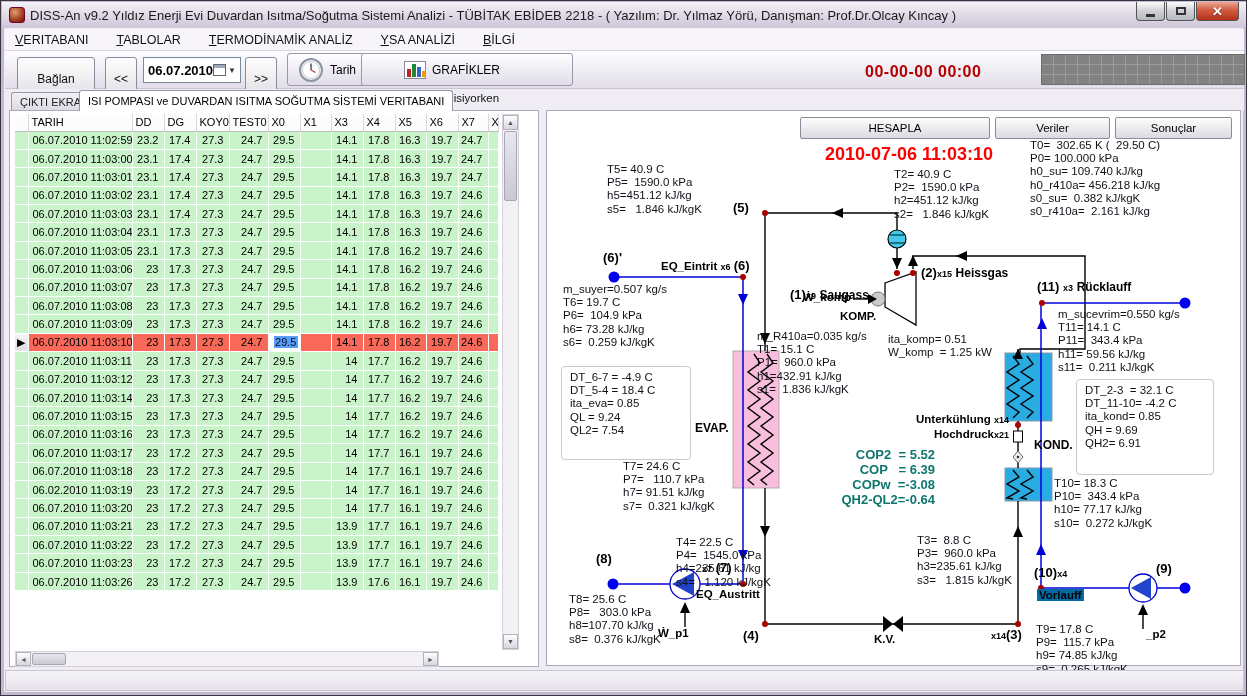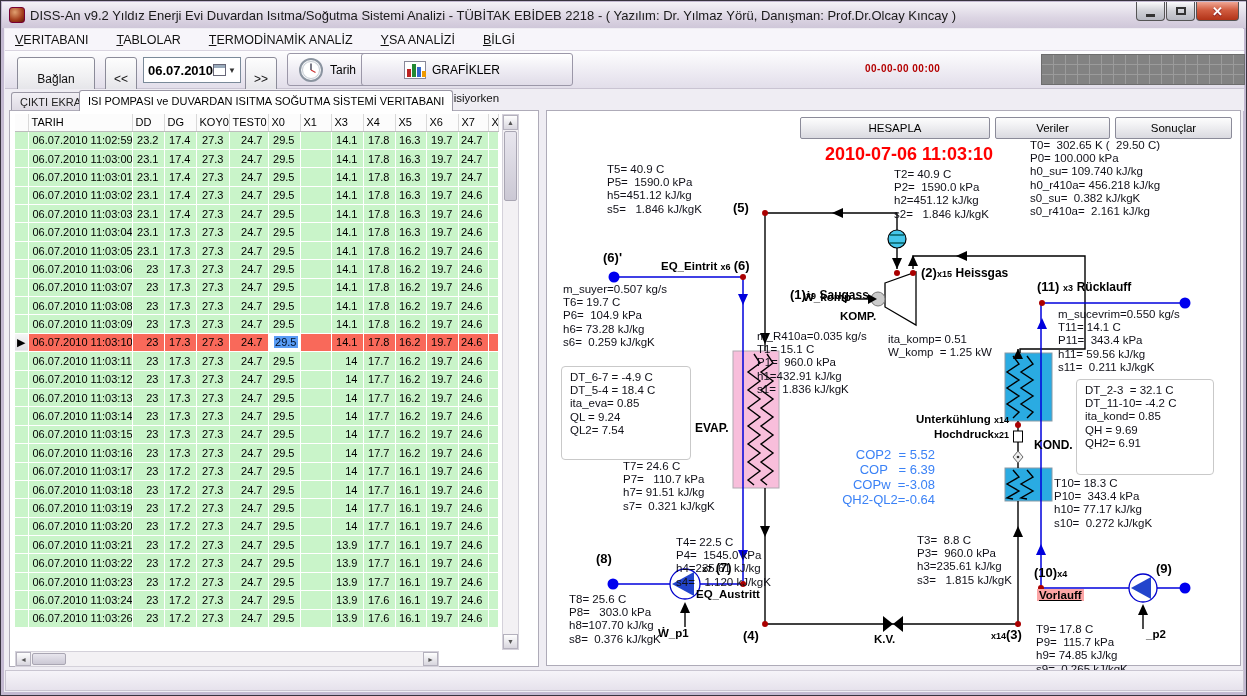--- a/index.html
+++ b/index.html
@@ -30,21 +30,21 @@
     background:linear-gradient(#fdfdfd,#f0f0f2 45%,#dcdce2); font-size:12px; color:#111;
     display:flex; align-items:center; justify-content:center; }
   .datefield { position:absolute; left:138px; top:6px; width:98px; height:26px; background:#fff;
     border:1px solid #7a8a99; display:flex; align-items:center; padding:0 4px; }
   .datefield .dval { font-size:13px; font-weight:bold; flex:1; }
   .cal-ico { width:13px; height:12px; border:1px solid #667; background:
      linear-gradient(#9ab 0 3px, #fff 3px), repeating-linear-gradient(90deg,#99a 0 1px,transparent 1px 4px); margin-right:2px; }
   .drop-arrow { font-size:8px; color:#333; }
   .group-btn { position:absolute; top:2px; height:33px; border:1px solid #9b97a8; border-radius:3px;
     background:linear-gradient(#ffffff,#efedf4 50%,#e0dce8); display:flex; align-items:center; gap:6px; padding:0 10px; font-size:12px; }
-  .led { position:absolute; left:860px; top:12px; font-size:10px; font-weight:bold; color:#b40000; letter-spacing:.5px; }
+  .led { position:absolute; left:860px; top:12px; font-size:16px; font-weight:bold; color:#b40000; letter-spacing:.5px; }
   .gridpanel { position:absolute; left:1036px; top:3px; width:204px; height:31px; background:#828282;
     border:1px solid #6d6d6d;
     background-image:repeating-linear-gradient(90deg,transparent 0 11px,#9b9b9b 11px 12px),
                      repeating-linear-gradient(0deg,transparent 0 9px,#9b9b9b 9px 10px); }
   .chart-ico { width:22px; height:18px; border:1px solid #889; background:#fff; position:relative; }
   .chart-ico i { position:absolute; bottom:1px; width:4px; }
   
   .tabrow { position:absolute; left:4px; top:88px; width:1239px; height:22px; background:#efedf3; }
   .tab { position:absolute; border:1px solid #9a97a5; border-bottom:none; border-radius:3px 3px 0 0;
     font-size:11px; display:flex; align-items:center; justify-content:center; padding:0 8px; }
@@ -77,26 +77,26 @@
     font-size:7px; display:flex; align-items:center; justify-content:center; }
   .sb-thumb { position:absolute; background:linear-gradient(#e8e6ee,#cbc8d4); border:1px solid #a9a6b3; border-radius:2px; }
   
   .diagram { position:absolute; left:545px; top:109px; width:695px; height:556px; background:#fff; border:1px solid #aeabb8; }
   .dbtn { position:absolute; height:22px; border:1px solid #8b8b99; border-radius:2px;
     background:linear-gradient(#fdfdfd,#eeeef1 45%,#dadae0); font-size:11.5px; display:flex; align-items:center; justify-content:center; }
   .dt-red { position:absolute; left:278px; top:33px; font-size:18px; font-weight:bold; color:#f00; white-space:nowrap; }
   .tb { position:absolute; white-space:pre; font-size:11.5px; line-height:13.2px; color:#101018; }
   .tb.boxed { border:1px solid #c9c9c9; border-radius:4px; padding:4px 8px; background:#fff; }
   .cop { position:absolute; left:238px; top:336px; width:150px; white-space:pre; text-align:right;
-    font-size:13px; line-height:15px; font-weight:normal; color:#3b82f6; }
+    font-size:13px; line-height:15px; font-weight:bold; color:#0f766e; }
   .nl { position:absolute; font-weight:bold; font-size:13px; color:#000; white-space:nowrap; }
   .nl .sub { font-size:9px; }
   .nl .word { font-size:12px; }
   .nl.sm { font-size:11.5px; }
-  .vorlauff { background:#fca5a5; padding:0 2px;text-decoration:underline; }
+  .vorlauff { background:#0369a1; padding:0 2px; }
   svg.wires { position:absolute; left:0; top:0; }
   .statusbar { position:absolute; left:4px; top:669px; width:1239px; height:21px;
     background:linear-gradient(#f6f4f9,#e6e2ec); border:1px solid #c9c5d1; }
 </style>
 </head>
 <body>
 
 <div class="window">
 
   <div class="titlebar">
@@ -419,205 +419,173 @@
             <td class="c-num"></td>
             <td class="c-num">14</td>
             <td class="c-num">17.7</td>
             <td class="c-num">16.2</td>
             <td class="c-num">19.7</td>
             <td class="c-num">24.6</td>
             <td class="c-num"></td>
           </tr>
           <tr>
             <td class="rowsel"></td>
-            <td class="c-date">06.07.2010 11:03:13</td>
+            <td class="c-date">06.07.2010 11:03:14</td>
             <td class="c-num">23</td>
             <td class="c-num">17.3</td>
             <td class="c-num">27.3</td>
             <td class="c-num">24.7</td>
             <td class="c-num">29.5</td>
             <td class="c-num"></td>
             <td class="c-num">14</td>
             <td class="c-num">17.7</td>
             <td class="c-num">16.2</td>
             <td class="c-num">19.7</td>
             <td class="c-num">24.6</td>
             <td class="c-num"></td>
           </tr>
           <tr>
             <td class="rowsel"></td>
-            <td class="c-date">06.07.2010 11:03:14</td>
+            <td class="c-date">06.07.2010 11:03:15</td>
             <td class="c-num">23</td>
             <td class="c-num">17.3</td>
             <td class="c-num">27.3</td>
             <td class="c-num">24.7</td>
             <td class="c-num">29.5</td>
             <td class="c-num"></td>
             <td class="c-num">14</td>
             <td class="c-num">17.7</td>
             <td class="c-num">16.2</td>
             <td class="c-num">19.7</td>
             <td class="c-num">24.6</td>
             <td class="c-num"></td>
           </tr>
           <tr>
             <td class="rowsel"></td>
-            <td class="c-date">06.07.2010 11:03:15</td>
+            <td class="c-date">06.07.2010 11:03:16</td>
             <td class="c-num">23</td>
             <td class="c-num">17.3</td>
             <td class="c-num">27.3</td>
             <td class="c-num">24.7</td>
             <td class="c-num">29.5</td>
             <td class="c-num"></td>
             <td class="c-num">14</td>
             <td class="c-num">17.7</td>
             <td class="c-num">16.2</td>
             <td class="c-num">19.7</td>
             <td class="c-num">24.6</td>
             <td class="c-num"></td>
           </tr>
           <tr>
             <td class="rowsel"></td>
-            <td class="c-date">06.07.2010 11:03:16</td>
-            <td class="c-num">23</td>
-            <td class="c-num">17.3</td>
+            <td class="c-date">06.07.2010 11:03:17</td>
+            <td class="c-num">23</td>
+            <td class="c-num">17.2</td>
             <td class="c-num">27.3</td>
             <td class="c-num">24.7</td>
             <td class="c-num">29.5</td>
             <td class="c-num"></td>
             <td class="c-num">14</td>
             <td class="c-num">17.7</td>
-            <td class="c-num">16.2</td>
-            <td class="c-num">19.7</td>
-            <td class="c-num">24.6</td>
-            <td class="c-num"></td>
-          </tr>
-          <tr>
-            <td class="rowsel"></td>
-            <td class="c-date">06.07.2010 11:03:17</td>
+            <td class="c-num">16.1</td>
+            <td class="c-num">19.7</td>
+            <td class="c-num">24.6</td>
+            <td class="c-num"></td>
+          </tr>
+          <tr>
+            <td class="rowsel"></td>
+            <td class="c-date">06.07.2010 11:03:18</td>
             <td class="c-num">23</td>
             <td class="c-num">17.2</td>
             <td class="c-num">27.3</td>
             <td class="c-num">24.7</td>
             <td class="c-num">29.5</td>
             <td class="c-num"></td>
             <td class="c-num">14</td>
             <td class="c-num">17.7</td>
             <td class="c-num">16.1</td>
             <td class="c-num">19.7</td>
             <td class="c-num">24.6</td>
             <td class="c-num"></td>
           </tr>
           <tr>
             <td class="rowsel"></td>
-            <td class="c-date">06.07.2010 11:03:18</td>
+            <td class="c-date">06.02.2010 11:03:19</td>
             <td class="c-num">23</td>
             <td class="c-num">17.2</td>
             <td class="c-num">27.3</td>
             <td class="c-num">24.7</td>
             <td class="c-num">29.5</td>
             <td class="c-num"></td>
             <td class="c-num">14</td>
             <td class="c-num">17.7</td>
             <td class="c-num">16.1</td>
             <td class="c-num">19.7</td>
             <td class="c-num">24.6</td>
             <td class="c-num"></td>
           </tr>
           <tr>
             <td class="rowsel"></td>
-            <td class="c-date">06.07.2010 11:03:19</td>
+            <td class="c-date">06.07.2010 11:03:20</td>
             <td class="c-num">23</td>
             <td class="c-num">17.2</td>
             <td class="c-num">27.3</td>
             <td class="c-num">24.7</td>
             <td class="c-num">29.5</td>
             <td class="c-num"></td>
             <td class="c-num">14</td>
             <td class="c-num">17.7</td>
             <td class="c-num">16.1</td>
             <td class="c-num">19.7</td>
             <td class="c-num">24.6</td>
             <td class="c-num"></td>
           </tr>
           <tr>
             <td class="rowsel"></td>
-            <td class="c-date">06.07.2010 11:03:20</td>
+            <td class="c-date">06.07.2010 11:03:21</td>
             <td class="c-num">23</td>
             <td class="c-num">17.2</td>
             <td class="c-num">27.3</td>
             <td class="c-num">24.7</td>
             <td class="c-num">29.5</td>
             <td class="c-num"></td>
-            <td class="c-num">14</td>
+            <td class="c-num">13.9</td>
             <td class="c-num">17.7</td>
             <td class="c-num">16.1</td>
             <td class="c-num">19.7</td>
             <td class="c-num">24.6</td>
             <td class="c-num"></td>
           </tr>
           <tr>
             <td class="rowsel"></td>
-            <td class="c-date">06.07.2010 11:03:21</td>
+            <td class="c-date">06.07.2010 11:03:22</td>
             <td class="c-num">23</td>
             <td class="c-num">17.2</td>
             <td class="c-num">27.3</td>
             <td class="c-num">24.7</td>
             <td class="c-num">29.5</td>
             <td class="c-num"></td>
             <td class="c-num">13.9</td>
             <td class="c-num">17.7</td>
             <td class="c-num">16.1</td>
             <td class="c-num">19.7</td>
             <td class="c-num">24.6</td>
             <td class="c-num"></td>
           </tr>
           <tr>
             <td class="rowsel"></td>
-            <td class="c-date">06.07.2010 11:03:22</td>
+            <td class="c-date">06.07.2010 11:03:23</td>
             <td class="c-num">23</td>
             <td class="c-num">17.2</td>
             <td class="c-num">27.3</td>
             <td class="c-num">24.7</td>
             <td class="c-num">29.5</td>
             <td class="c-num"></td>
             <td class="c-num">13.9</td>
             <td class="c-num">17.7</td>
-            <td class="c-num">16.1</td>
-            <td class="c-num">19.7</td>
-            <td class="c-num">24.6</td>
-            <td class="c-num"></td>
-          </tr>
-          <tr>
-            <td class="rowsel"></td>
-            <td class="c-date">06.07.2010 11:03:23</td>
-            <td class="c-num">23</td>
-            <td class="c-num">17.2</td>
-            <td class="c-num">27.3</td>
-            <td class="c-num">24.7</td>
-            <td class="c-num">29.5</td>
-            <td class="c-num"></td>
-            <td class="c-num">13.9</td>
-            <td class="c-num">17.7</td>
-            <td class="c-num">16.1</td>
-            <td class="c-num">19.7</td>
-            <td class="c-num">24.6</td>
-            <td class="c-num"></td>
-          </tr>
-          <tr>
-            <td class="rowsel"></td>
-            <td class="c-date">06.07.2010 11:03:24</td>
-            <td class="c-num">23</td>
-            <td class="c-num">17.2</td>
-            <td class="c-num">27.3</td>
-            <td class="c-num">24.7</td>
-            <td class="c-num">29.5</td>
-            <td class="c-num"></td>
-            <td class="c-num">13.9</td>
-            <td class="c-num">17.6</td>
             <td class="c-num">16.1</td>
             <td class="c-num">19.7</td>
             <td class="c-num">24.6</td>
             <td class="c-num"></td>
           </tr>
           <tr>
             <td class="rowsel"></td>
             <td class="c-date">06.07.2010 11:03:26</td>
             <td class="c-num">23</td>
             <td class="c-num">17.2</td>

